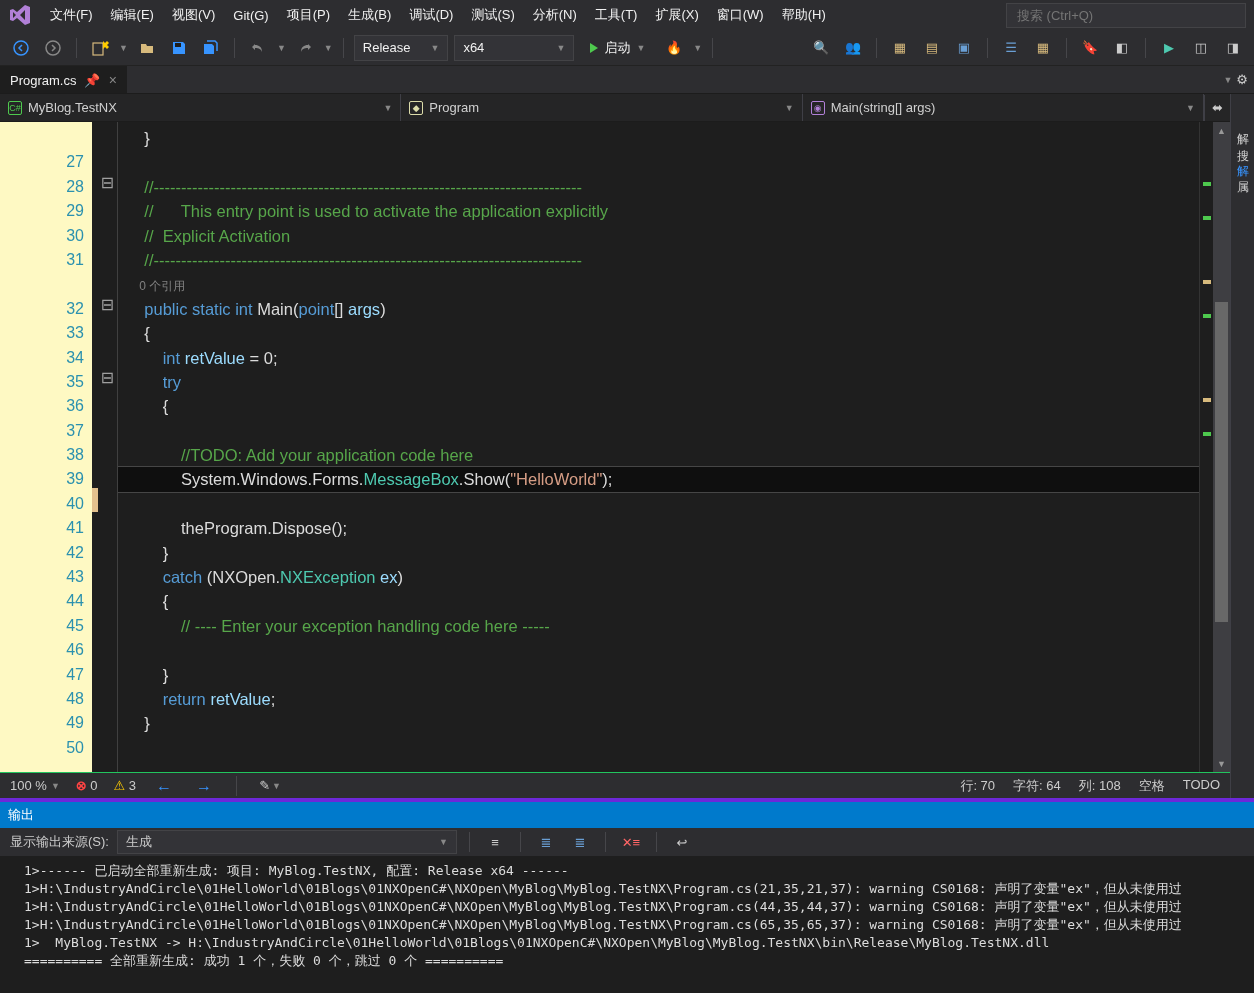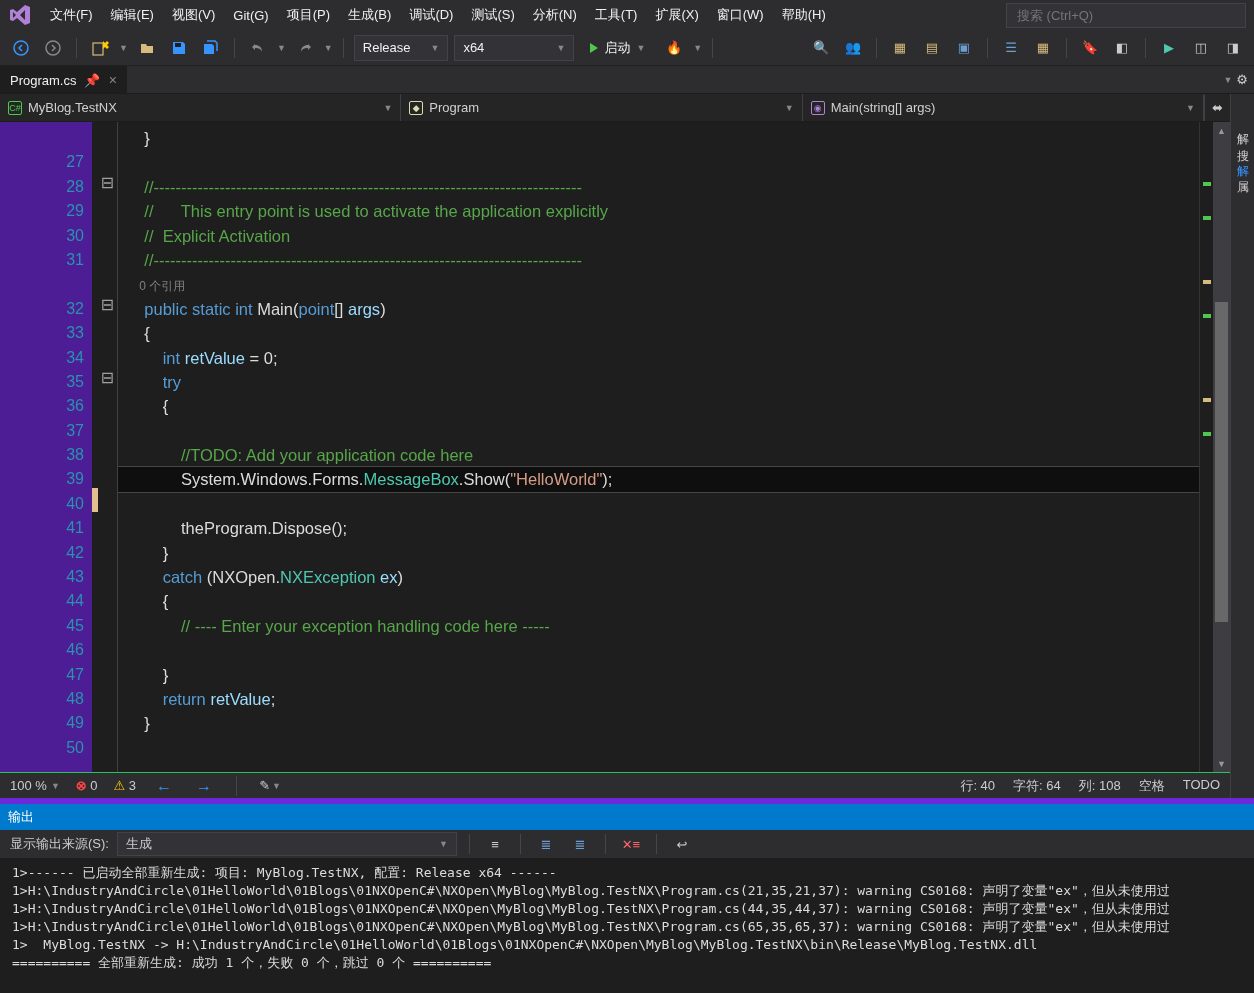--- a/index.html
+++ b/index.html
@@ -26,21 +26,21 @@
 .editor-zone{flex:1;display:flex;flex-direction:column;min-width:0}
 .nav-bar{height:28px;background:#252526;display:flex;align-items:center;border-bottom:1px solid #1c1c1c}
 .nav-combo{flex:1;display:flex;align-items:center;padding:2px 8px;gap:6px;color:#d0d0d0;font-size:13px;border-right:1px solid #3f3f46;cursor:pointer;height:100%}
 .nav-combo:last-child{border-right:none}
 .nav-drop{margin-left:auto;color:#888}
 .sq-ico{width:14px;height:14px;display:inline-flex;align-items:center;justify-content:center;font-size:9px;border:1px solid;border-radius:2px}
 .sq-green{color:#4ec94e;border-color:#4ec94e}
 .sq-yel{color:#dcdcaa;border-color:#dcdcaa}
 .sq-pur{color:#b180d7;border-color:#b180d7}
 .code-wrap{flex:1;display:flex;background:#1e1e1e;min-height:0;position:relative}
-.gutter{background:#4c1d95;min-width:92px;text-align:right;padding:4px 8px 4px 4px;color:#2b91af;font-family:Consolas,monospace;font-size:16px;line-height:24.4px;user-select:none}
+.gutter{background:#fef9c3;min-width:92px;text-align:right;padding:4px 8px 4px 4px;color:#2b91af;font-family:Consolas,monospace;font-size:16px;line-height:24.4px;user-select:none}
 .gutter div{height:24.4px}
 .fold-col{width:20px;background:#1e1e1e;font-family:Consolas,monospace;font-size:16px;line-height:24.4px;color:#a0a0a0;text-align:center;border-right:1px solid #404040}
 .fold-col div{height:24.4px}
 .change-col{width:6px;background:#1e1e1e}
 .change-col div{height:24.4px}
 .chg-y{background:#e2c08d}
 .code-body{flex:1;padding:4px 0;font-family:Consolas,"Microsoft YaHei",monospace;font-size:16.5px;line-height:24.4px;overflow:hidden;position:relative}
 .code-line{height:24.4px;white-space:pre;padding-left:8px}
 .hl-line{background:#0f0f0f;outline:1px solid #464646}
 .c-kw{color:#569cd6}
@@ -58,26 +58,26 @@
 .mm-mark.y{background:#d7ba7d}
 .scrollbar-v{width:17px;background:#3e3e42;position:relative}
 .sb-arrow{height:17px;background:#3e3e42;color:#999;display:flex;align-items:center;justify-content:center;cursor:pointer;font-size:9px}
 .sb-thumb{position:absolute;left:2px;right:2px;top:180px;height:320px;background:#686868}
 .status-line{height:26px;background:#2d2d30;display:flex;align-items:center;padding:0 10px;gap:16px;color:#ccc;font-size:13px;border-top:1px solid #22c55e}
 .zoom-combo{display:flex;align-items:center;gap:4px;cursor:pointer}
 .err-ico{color:#f44;font-weight:bold}
 .warn-ico{color:#ffcc00}
 .nav-arrow{color:#3794ff;cursor:pointer;font-size:16px;padding:0 4px}
 .status-right{margin-left:auto;display:flex;gap:18px}
-.output-panel{height:195px;border-top:6px solid #6d28d9;display:flex;flex-direction:column;background:#fef9c3}
+.output-panel{height:195px;border-top:4px solid #6d28d9;display:flex;flex-direction:column;background:#fef9c3}
 .out-title{background:#007acc;color:#fff;padding:4px 8px;font-size:13px}
 .out-toolbar{height:28px;background:#2d2d30;display:flex;align-items:center;padding:0 10px;gap:8px;font-size:13px;color:#ccc}
 .out-combo{background:#333337;border:1px solid #434346;padding:2px 8px;min-width:340px;display:flex;align-items:center;cursor:pointer}
 .out-combo .nav-drop{margin-left:auto}
-.out-body{flex:1;background:#1e1e1e;color:#dcdcdc;font-family:NSimSun,Consolas,monospace;font-size:13px;line-height:18px;padding:6px 12px;overflow:hidden;white-space:pre}
+.out-body{flex:1;background:#1e1e1e;color:#dcdcdc;font-family:NSimSun,Consolas,monospace;font-size:13px;line-height:18px;padding:6px 24px;overflow:hidden;white-space:pre}
 .caret{color:#888;font-size:9px}
 svg{display:block}
 </style>
 </head>
 <body>
 
 <div class="menubar">
   <svg class="vs-logo" viewBox="0 0 24 24">
       <path fill="#b180d7" d="M17 2l5 2v16l-5 2-8-7-4 3-3-1V7l3-1 4 3 8-7zm0 5l-5 5 5 5V7zM5 9v6l3-3-3-3z"></path>
     </svg>
@@ -350,21 +350,21 @@
           <span>100 %</span>
           <span class="caret">▼</span>
         </div>
       <div><span class="err-ico">⊗</span> <span>0</span></div>
       <div><span class="warn-ico">⚠</span> <span>3</span></div>
       <span class="nav-arrow">←</span>
       <span class="nav-arrow">→</span>
       <div class="tb-sep"></div>
       <div class="tb-btn">✎<span class="caret" style="margin-left:2px">▼</span></div>
       <div class="status-right">
-        <span>行: 40</span>
+        <span>行: 70</span>
         <span>字符: 64</span>
         <span>列: 108</span>
         <span>空格</span>
         <span>TODO</span>
       </div>
     </div>
   </div>
 
   <div class="sidecol">
     <span>解</span>

